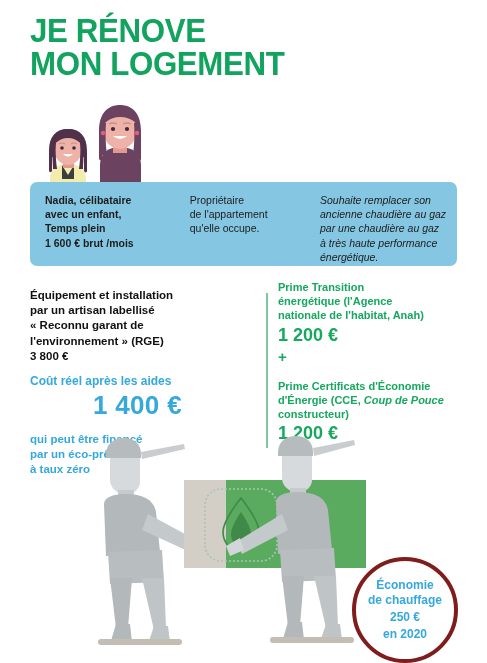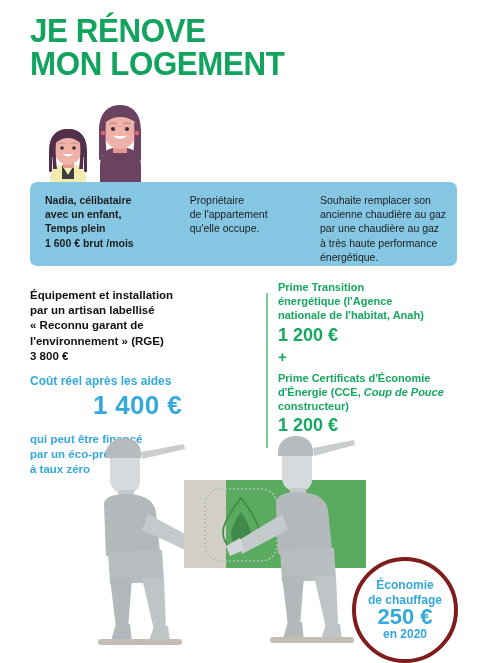--- a/index.html
+++ b/index.html
@@ -67,20 +67,21 @@
   .bluebox .col1 {
     width: 150px;
     padding-left: 15px;
     font-weight: bold;
   }
   .bluebox .col2 {
     width: 135px;
   }
   .bluebox .col3 {
     width: 142px;
+    font-style: italic;
   }
 
   
   .left-col {
     position: absolute;
     left: 30px;
     top: 288px;
     width: 215px;
   }
   .equip {
@@ -143,21 +144,21 @@
     line-height: 21px;
     margin-top: 2px;
   }
   .aid-plus {
     font-weight: bold;
     font-size: 15px;
     line-height: 16px;
     margin-top: 3px;
     margin-bottom: 4px;
   }
-  .aid-block-2 { margin-top: 6px; }
+  .aid-block-2 { margin-top: 14px; }
 
   
   .movers {
     position: absolute;
     left: 96px;
     top: 432px;
     width: 270px;
     height: 231px;
   }
 
@@ -180,21 +181,21 @@
   .badge .b-line {
     color: #35a8dc;
     font-weight: bold;
     font-size: 12px;
     line-height: 14.5px;
     text-align: center;
   }
   .badge .b-amount {
     color: #35a8dc;
     font-weight: bold;
-    font-size: 22px;
+    font-size: 12px;
     line-height: 20px;
     text-align: center;
   }
 </style>
 </head>
 <body>
 
 <div class="page">
 
   <div class="title">

